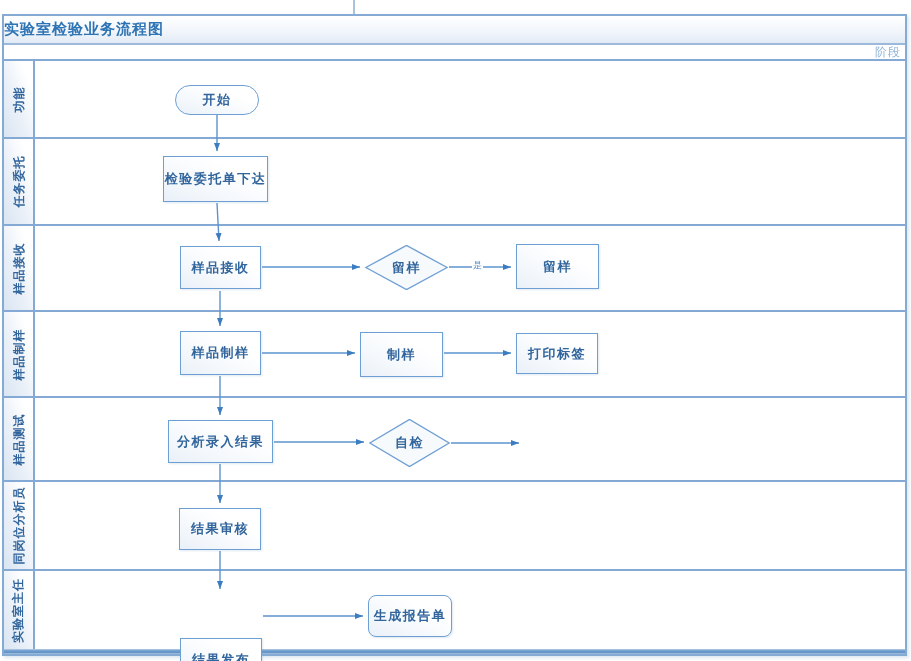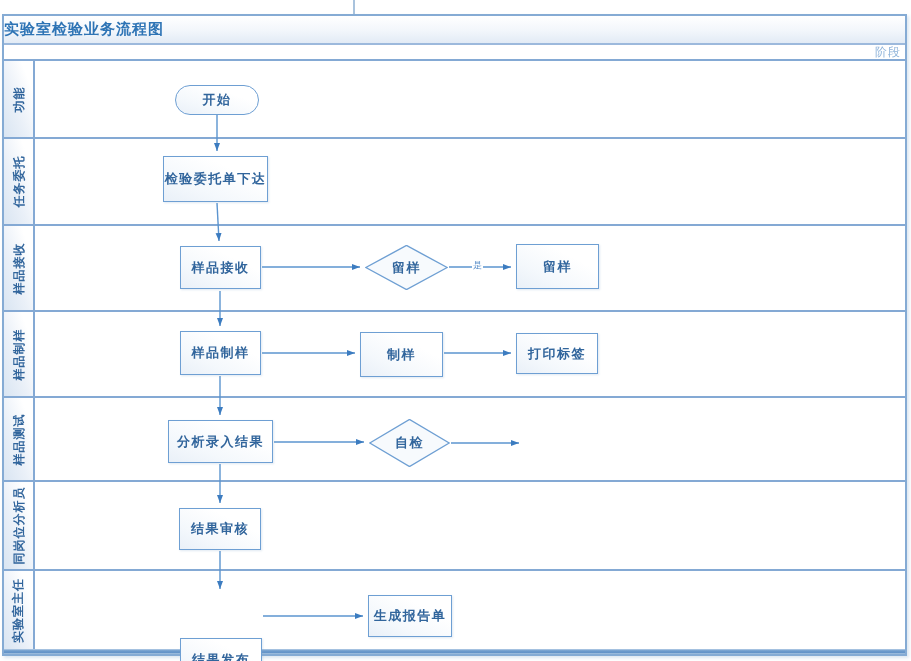--- a/index.html
+++ b/index.html
@@ -189,20 +189,20 @@
 
 
     <div class="node proc" style="left:179px;top:508px;width:82px;height:42px;">
       <span>结果审核</span>
     </div>
 
     <div class="node proc" style="left:180px;top:594px;width:82px;height:43px;margin-top:44px;">
       <span>结果发布</span>
     </div>
 
-    <div class="node proc" style="left:368px;top:595px;width:84px;height:42px;">
+    <div class="node proc" style="left:368px;top:595px;width:84px;height:42px;border-radius:8px;">
       <span>生成报告单</span>
     </div>
 
     <span class="edge-label" style="left:472px;top:260px;">是</span>
   </div>
 
 </div>
 
 </body></html>

